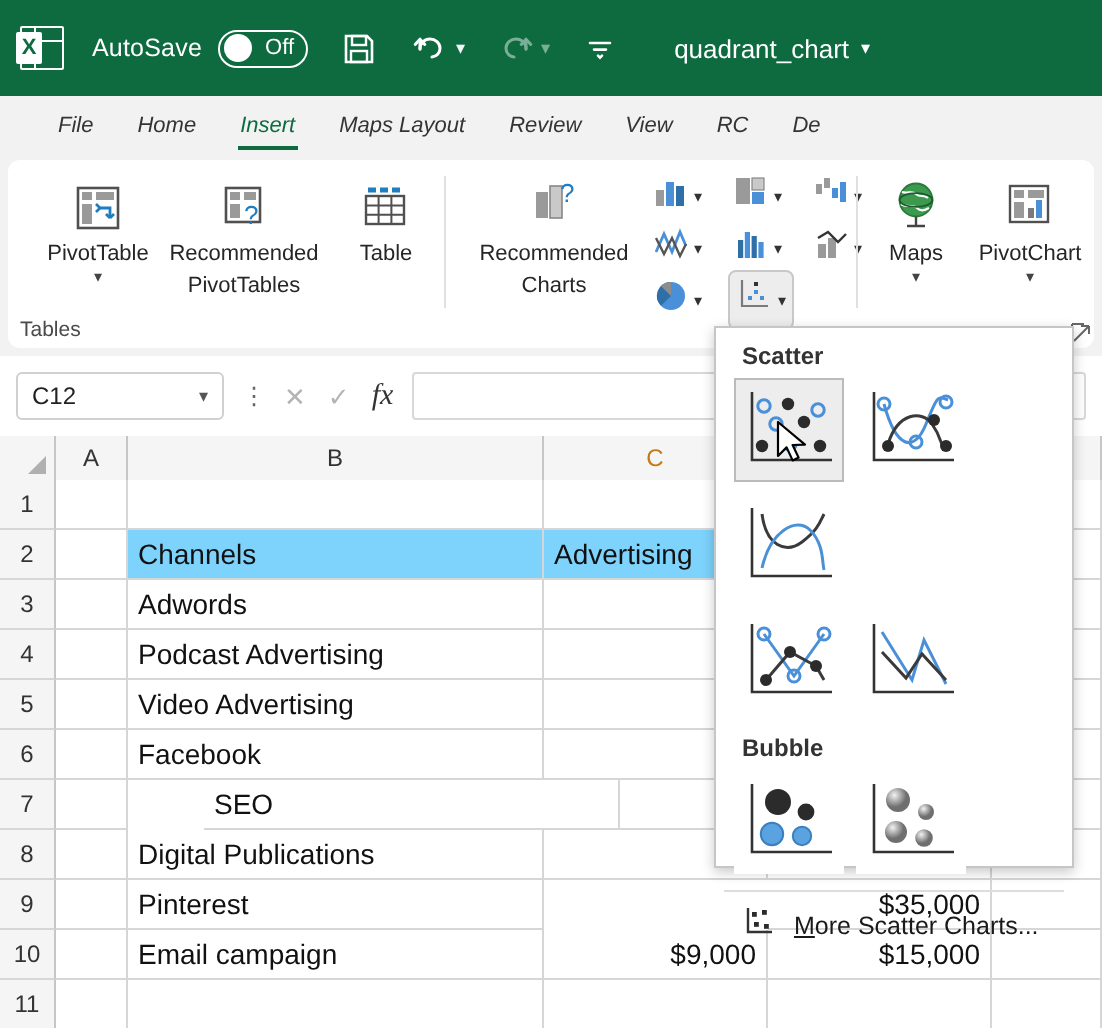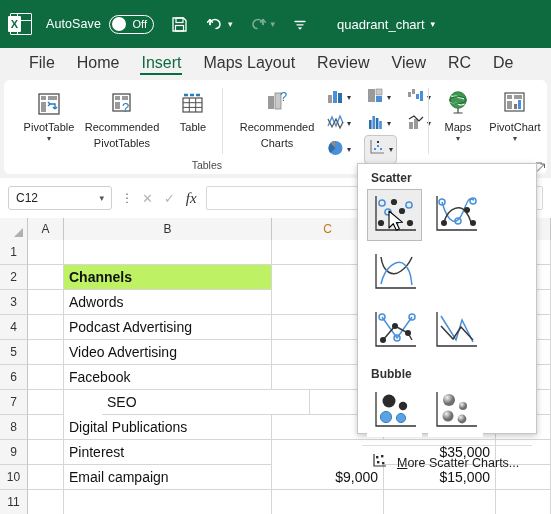--- a/index.html
+++ b/index.html
@@ -60,42 +60,42 @@
     margin-left: 26px; font-size: 13px; color:#fff; display:flex; align-items:center; gap:6px;
   }
 
   
   .tabs {
     position: absolute; left:0; top:48px; width:551px; height:30px;
     background:#F2F2F2;
     display:flex; align-items:center; padding-left:18px; gap:0;
   }
   .tab {
-    font-size: 16px; color: #343434;
+    font-size: 11px; color: #343434;
     padding: 0 11px; height: 30px; line-height: 30px;
-    position: relative; white-space: nowrap;
+    position: relative; white-space: nowrap; font-style: italic;
   }
   .tab.active { color:#0E6B40; font-weight: 400; }
   .tab.active:after {
     content:""; position:absolute; left:10px; right:10px; bottom: 3px; height:2px;
     background:#0E6B40;
   }
 
   
   .ribbon {
     position:absolute; left:0; top:78px; width:551px; height:100px;
     background:#F2F2F2;
   }
   .ribbon-card {
     position:absolute; left:4px; top:2px; width: 543px; height: 94px;
     background:#FFFFFF; border-radius: 6px;
   }
   .grp { position:absolute; top:0; height:94px; }
   .grp-label {
-    position:absolute; bottom:3px; width:100%; text-align:right;
+    position:absolute; bottom:3px; width:100%; text-align:left;
     font-size: 10.5px; color:#4a4a4a;
   }
   .sep { position:absolute; top:8px; width:1px; height:66px; background:#E0E0E0; }
 
   .bigbtn {
     position:absolute; top:4px; text-align:center; width: 72px;
   }
   .bigbtn .ic { height: 34px; display:flex; align-items:flex-end; justify-content:center; }
   .bigbtn .lbl { font-size: 11px; color:#262626; line-height: 12.5px; margin-top:3px; }
   .bigbtn .dd { font-size: 8px; color:#444; line-height:9px; }
@@ -158,21 +158,21 @@
   .rowhdr {
     position:absolute; left:0; width:28px; height:25px;
     background:#F5F5F5; border-right:1px solid #C6C6C6; border-bottom:1px solid #D6D6D6;
     font-size:12px; color:#333; text-align:center; line-height:25px;
   }
   .cell {
     position:absolute; height:25px; line-height:25px;
     border-right:1px solid #D6D6D6; border-bottom:1px solid #D6D6D6;
     font-size:14px; color:#111; padding: 0 5px; overflow:hidden; white-space:nowrap;
   }
-  .cell.hdrrow { background:#bef264; font-weight:bold; }
+  .cell.hdrrow { background:#7dd3fc; font-weight:normal; }
   .cell.num { text-align:right; }
 
   
   .gallery {
     position:absolute; left:357px; top:163px; width:180px; height:271px;
     background:#fff; border:1px solid #C6C6C6;
     box-shadow: 0 2px 6px rgba(0,0,0,.22);
     z-index: 50;
   }
   .gal-title {
@@ -515,20 +515,21 @@
     <div class="cell" style="left:64px; top:97px;  width:208px;">Podcast Advertising</div>
     <div class="cell" style="left:64px; top:122px; width:208px;">Video Advertising</div>
     <div class="cell" style="left:64px; top:147px; width:208px;">Facebook</div>
     <div class="cell" style="left:64px; top:172px; width:208px;margin-left:38px;">SEO</div>
     <div class="cell" style="left:64px; top:197px; width:208px;">Digital Publications</div>
     <div class="cell" style="left:64px; top:222px; width:208px;">Pinterest</div>
     <div class="cell" style="left:64px; top:247px; width:208px;">Email campaign</div>
     <div class="cell" style="left:64px; top:272px; width:208px;"></div>
 
     <div class="cell" style="left:272px; top:22px;  width:112px;"></div>
+    <div class="cell hdrrow" style="left:272px; top:47px; width:112px;">Advertising</div>
     <div class="cell" style="left:272px; top:72px;  width:112px;"></div>
     <div class="cell" style="left:272px; top:97px;  width:112px;"></div>
     <div class="cell" style="left:272px; top:122px; width:112px;"></div>
     <div class="cell" style="left:272px; top:147px; width:112px;"></div>
     <div class="cell" style="left:272px; top:172px; width:112px;"></div>
     <div class="cell" style="left:272px; top:197px; width:112px;"></div>
     <div class="cell num" style="left:272px; top:247px; width:112px;">$9,000</div>
     <div class="cell" style="left:272px; top:272px; width:112px;"></div>
 
     <div class="cell" style="left:384px; top:22px;  width:112px;"></div>

